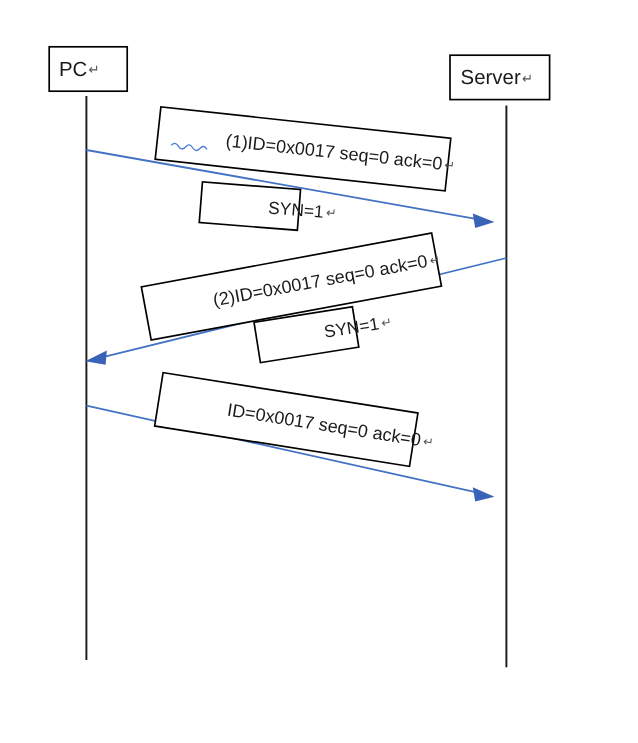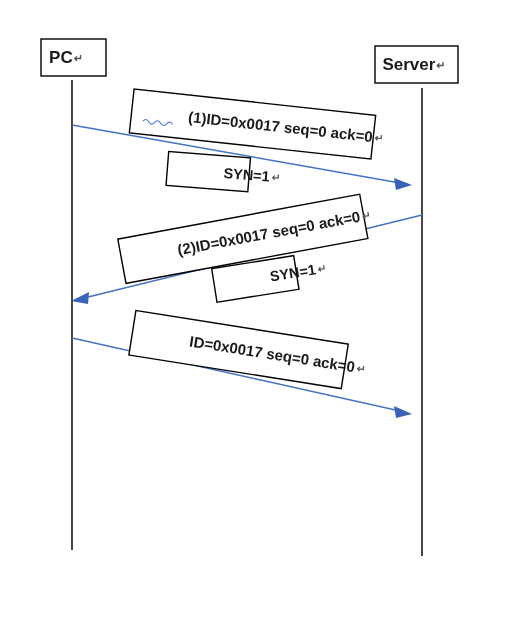--- a/index.html
+++ b/index.html
@@ -7,21 +7,20 @@
     padding: 0;
     background: #ffffff;
   }
   #canvas {
     position: relative;
     width: 532px;
     height: 619px;
     background: #ffffff;
     overflow: hidden;
     font-family: "Liberation Sans", sans-serif;
-    font-weight: bold;
   }
   svg#diagram {
     position: absolute;
     left: 0;
     top: 0;
     width: 532px;
     height: 619px;
   }
   .lifeline-box {
     fill: #ffffff;

